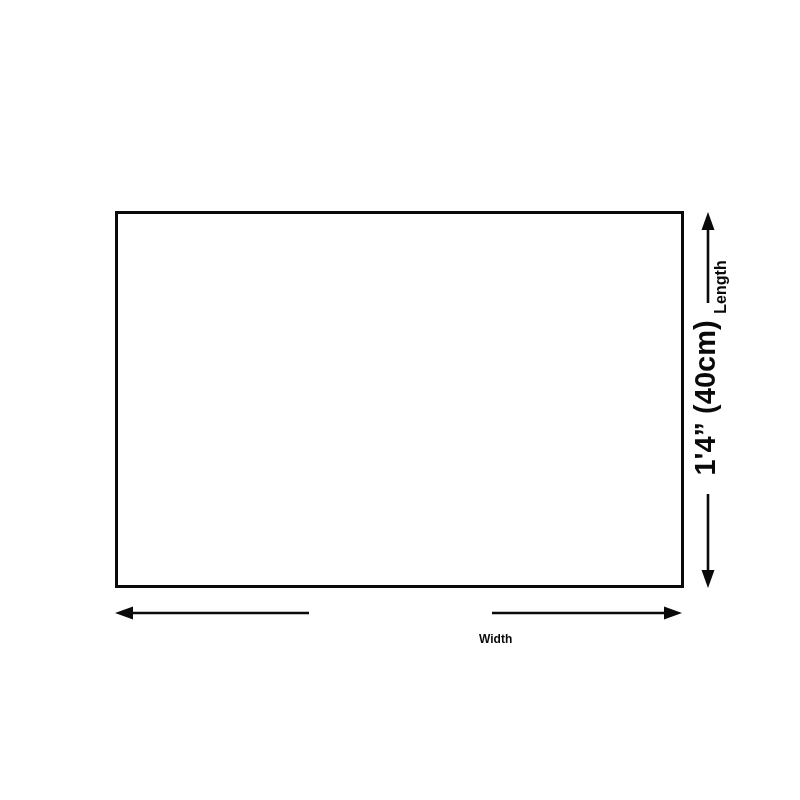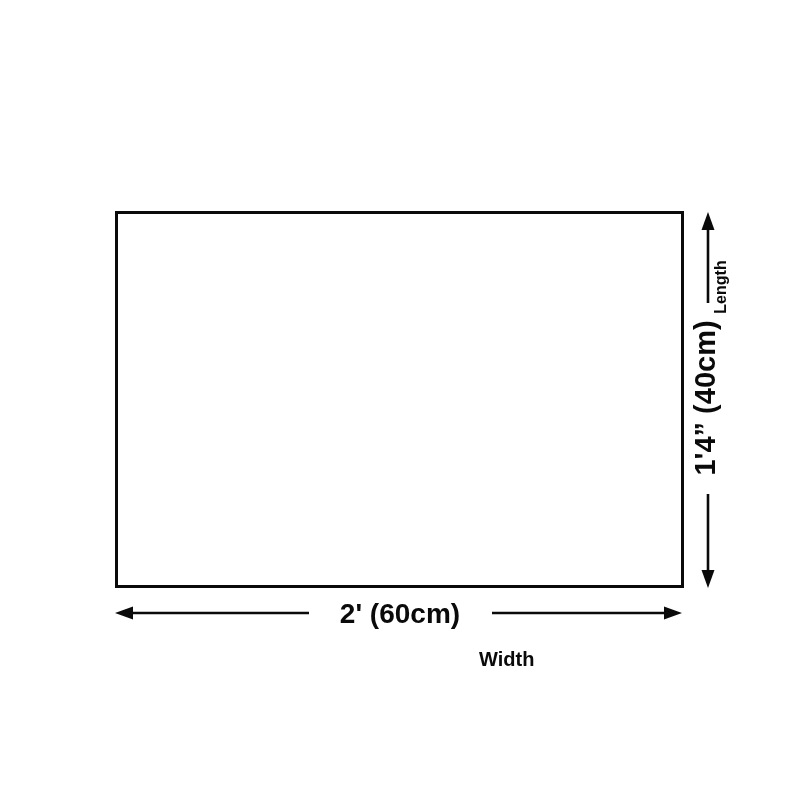--- a/index.html
+++ b/index.html
@@ -52,22 +52,22 @@
     transform: translate(-50%, -50%) rotate(-90deg);
   }
   .width-value {
     left: 400px;
     top: 614px;
     font-size: 28px;
     transform: translate(-50%, -50%);
   }
   .width-label {
     left: 479px;
-    top: 648px;
-    font-size: 20px;
+    top: 632px;
+    font-size: 12px;
   }
 </style>
 </head>
 <body>
 
 <div class="canvas">
 
   <div class="product-outline"></div>
 
   <svg class="arrows-overlay" viewBox="0 0 800 800" xmlns="http://www.w3.org/2000/svg">
@@ -90,17 +90,16 @@
     <g>
       <line x1="492" y1="613" x2="665" y2="613" stroke="#0a0a0a" stroke-width="2.6"></line>
       <polygon points="682,613 664,606.5 664,619.5" fill="#0a0a0a"></polygon>
     </g>
   </svg>
 
   <div class="dim-text length-value">1'4” (40cm)</div>
 
   <div class="dim-text length-label">Length</div>
 
-  <div class="dim-text width-value">2' (60cm)</div>
 
   <div class="dim-text width-label">Width</div>
 
 </div>
 
 </body></html>

